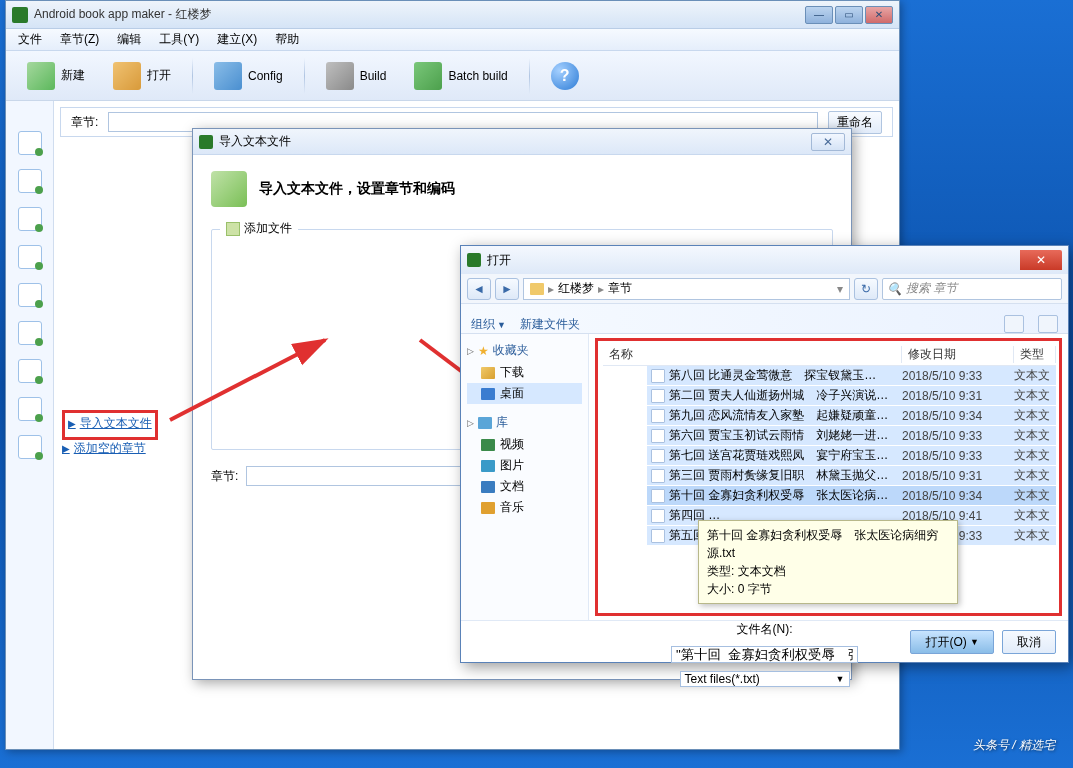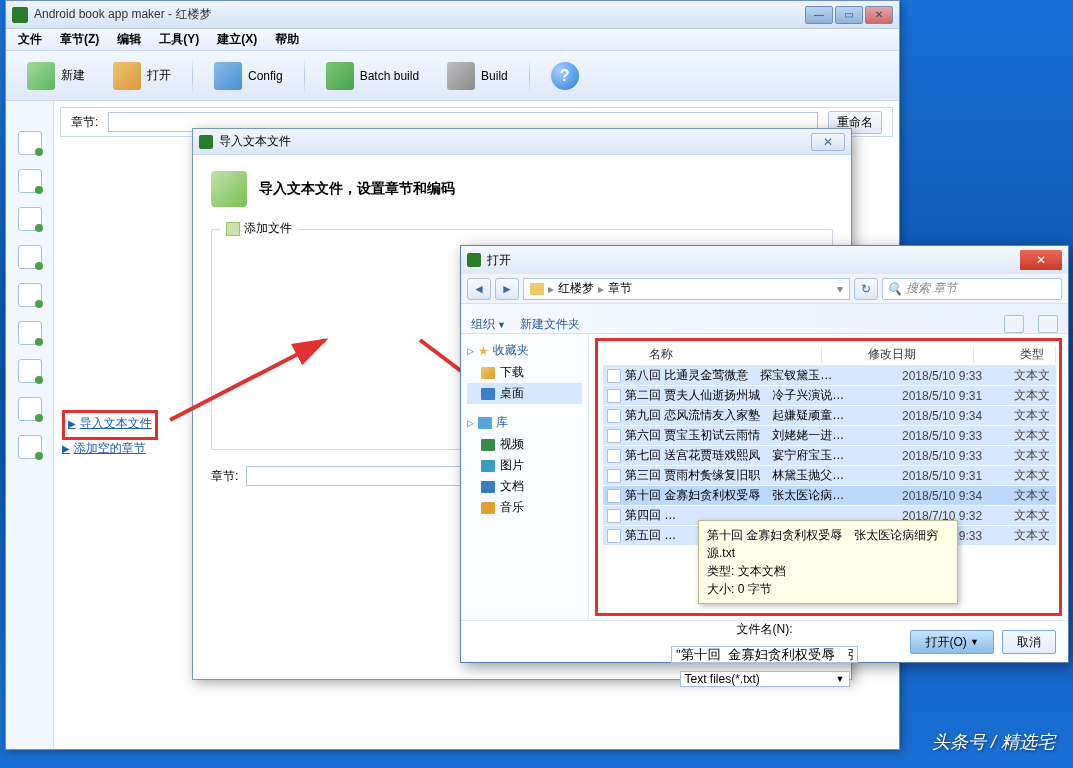--- a/index.html
+++ b/index.html
@@ -7,21 +7,21 @@
 
 
 .main-window { position:absolute; left:5px; top:0; width:895px; height:750px; background:#fff; border:1px solid #6a8fb8; box-shadow:2px 2px 8px rgba(0,0,0,.3); }
 .titlebar { height:28px; background:linear-gradient(180deg,#eef4fb 0%,#d5e4f6 100%); display:flex; align-items:center; padding:0 6px; border-bottom:1px solid #b9cde6; }
 .titlebar .app-icon { width:16px;height:16px;background:#2a7a2a;margin-right:6px;border-radius:2px; }
 .titlebar .title { flex:1; color:#333; }
 .win-btns { display:flex; gap:0; }
 .win-btn { width:28px;height:18px;background:linear-gradient(180deg,#bcd4ef,#8fb2dc);border:1px solid #6a8fb8;border-radius:2px;display:flex;align-items:center;justify-content:center;color:#2a4d77;font-size:10px;cursor:pointer;margin-left:2px; }
 .win-btn.close{background:linear-gradient(180deg,#e8a5a5,#d06a6a);}
 .menubar { height:22px; background:linear-gradient(180deg,#f6faff,#e5eefb); display:flex; align-items:center; padding:0 4px; gap:2px; border-bottom:1px solid #c8d8ee; }
-.menubar span { padding:2px 8px; cursor:pointer;font-weight:bold; }
+.menubar span { padding:2px 8px; cursor:pointer; }
 .toolbar { height:50px; background:linear-gradient(180deg,#f2f7ff 0%,#dfe9f8 100%); display:flex; align-items:center; padding:0 10px; gap:6px; border-bottom:1px solid #c9d7ea; }
 .tool-btn { display:flex; align-items:center; gap:6px; padding:6px 10px; border:1px solid transparent; border-radius:3px; cursor:pointer; }
 .tool-icon { width:28px;height:28px;border-radius:3px; }
 .ti-new{background:linear-gradient(135deg,#a5d89e,#5cb85c);}
 .ti-open{background:linear-gradient(135deg,#f0c272,#d89a3a);}
 .ti-config{background:linear-gradient(135deg,#8abde8,#4a8fd0);}
 .ti-build{background:linear-gradient(135deg,#bfbfbf,#8a8a8a);}
 .ti-batch{background:linear-gradient(135deg,#7ac77a,#4ca04c);}
 .ti-help{width:28px;height:28px;border-radius:50%;background:radial-gradient(circle at 30% 30%,#a5d0ff,#2d7cd6);color:#fff;display:flex;align-items:center;justify-content:center;font-weight:bold;font-size:16px;}
 .sep{width:1px;height:36px;background:linear-gradient(180deg,transparent,#b0c5e2,transparent);margin:0 4px;}
@@ -93,43 +93,43 @@
 .si-lib{background:#5aa5d8;}
 .si-vid{background:#3a8a4a;}
 .si-pic{background:#3a9ac8;}
 .si-doc{background:#3a7cc0;}
 .si-mus{background:#e0a030;}
 
 .od-list{flex:1;position:relative;}
 .list-outline{position:absolute;left:6px;top:4px;right:6px;bottom:4px;border:3px solid #e03030;}
 .list-inner{position:absolute;left:14px;top:10px;right:12px;bottom:12px;overflow:hidden;}
 .list-head{display:flex;align-items:center;height:22px;border-bottom:1px solid #e0e8f4;color:#333;}
-.lh{padding:0 6px;border-right:1px solid #e0e8f4;margin-left:40px;}
+.lh{padding:0 6px;border-right:1px solid #e0e8f4;}
 .lh.name{flex:1;}
 .lh.date{width:112px;}
 .lh.type{width:42px;}
-.list-row{display:flex;align-items:center;height:20px;background:#d6e8ff;border-bottom:1px solid #fff;cursor:pointer;}
+.list-row{display:flex;align-items:center;height:20px;background:#d6e8ff;border-bottom:1px solid #fff;cursor:pointer;margin-left:44px;}
 .list-row.sel{background:#bcd8fa;}
 .lr-icon{width:14px;height:14px;margin:0 4px;background:#fff;border:1px solid #aac1e0;border-radius:1px;}
 .lr-name{flex:1;white-space:nowrap;overflow:hidden;text-overflow:ellipsis;padding-right:6px;}
 .lr-date{width:112px;color:#444;}
 .lr-type{width:42px;color:#444;}
 
 .tooltip{position:absolute;left:698px;top:520px;width:260px;background:#ffffe8;border:1px solid #b8b88a;padding:5px 8px;box-shadow:2px 2px 6px rgba(0,0,0,.25);line-height:1.5;z-index:50;}
 
 .od-footer{height:42px;display:flex;align-items:center;padding:0 10px;gap:8px;border-top:1px solid #e0e9f6;flex-direction:column;}
 .od-footer label{white-space:nowrap;}
 .fn-input{flex:1;height:22px;border:1px solid #a6bfe0;padding:0 4px;background:#fff;}
 .filter-sel{width:170px;height:22px;border:1px solid #a6bfe0;padding:0 4px;background:#fff;display:flex;align-items:center;justify-content:space-between;cursor:pointer;}
 .od-buttons{position:absolute;right:12px;bottom:8px;display:flex;gap:8px;}
 .od-btn{height:24px;padding:0 14px;border:1px solid #7aa5d8;border-radius:2px;cursor:pointer;display:flex;align-items:center;}
 .od-btn.open{background:linear-gradient(180deg,#c8e4ff,#8abde8);}
 .od-btn.cancel{background:linear-gradient(180deg,#f6faff,#e2ecfa);}
 
-.watermark{position:absolute;right:18px;bottom:14px;color:#fff;font-size:18px;text-shadow:1px 1px 3px rgba(0,0,0,.6);font-style:italic;}
+.watermark{position:absolute;right:18px;bottom:14px;color:#fff;font-size:12px;text-shadow:1px 1px 3px rgba(0,0,0,.6);font-style:italic;}
 </style>
 </head>
 <body>
 
 <div class="main-window">
   <div class="titlebar">
     <div class="app-icon"></div>
     <div class="title">Android book app maker - 红楼梦</div>
     <div class="win-btns">
       <div class="win-btn">—</div>
@@ -154,26 +154,26 @@
         <div class="tool-icon ti-open"></div>
         <span>打开</span>
       </div>
     <div class="sep"></div>
     <div class="tool-btn">
         <div class="tool-icon ti-config"></div>
         <span>Config</span>
       </div>
     <div class="sep"></div>
     <div class="tool-btn">
+        <div class="tool-icon ti-build"></div>
+        <span>Build</span>
+      </div>
+    <div class="tool-btn">
         <div class="tool-icon ti-batch"></div>
         <span>Batch build</span>
-      </div>
-    <div class="tool-btn">
-        <div class="tool-icon ti-build"></div>
-        <span>Build</span>
       </div>
     <div class="sep"></div>
     <div class="tool-btn">
         <div class="ti-help">?</div>
       </div>
   </div>
   <div class="body-area">
     <div class="left-rail">
       <div class="rail-icon"></div>
       <div class="rail-icon"></div>
@@ -379,21 +379,21 @@
             </div>
             <div class="list-row sel">
               <div class="lr-icon"></div>
               <div class="lr-name">第十回  金寡妇贪利权受辱　张太医论病…</div>
               <div class="lr-date">2018/5/10 9:34</div>
               <div class="lr-type">文本文</div>
             </div>
             <div class="list-row">
               <div class="lr-icon"></div>
               <div class="lr-name">第四回  …</div>
-              <div class="lr-date">2018/7/10 9:32</div>
+              <div class="lr-date">2018/5/10 9:41</div>
               <div class="lr-type">文本文</div>
             </div>
             <div class="list-row">
               <div class="lr-icon"></div>
               <div class="lr-name">第五回  …</div>
               <div class="lr-date">2018/5/10 9:33</div>
               <div class="lr-type">文本文</div>
             </div>
           </div>
       </div>

